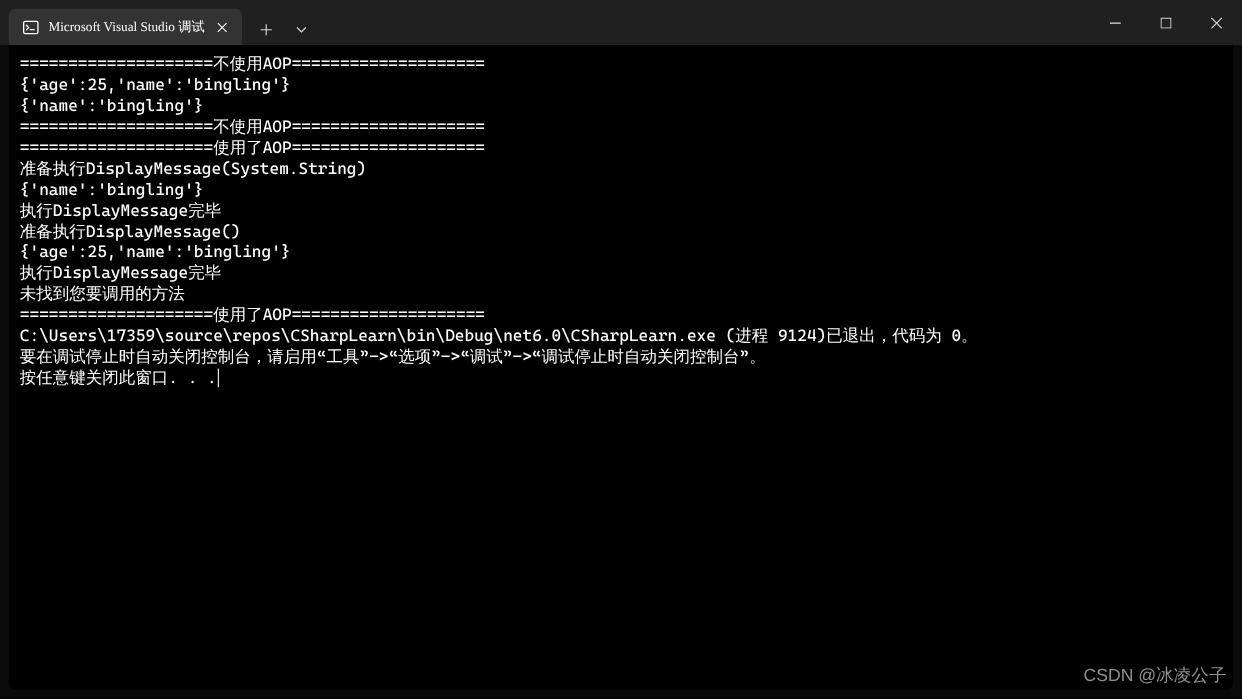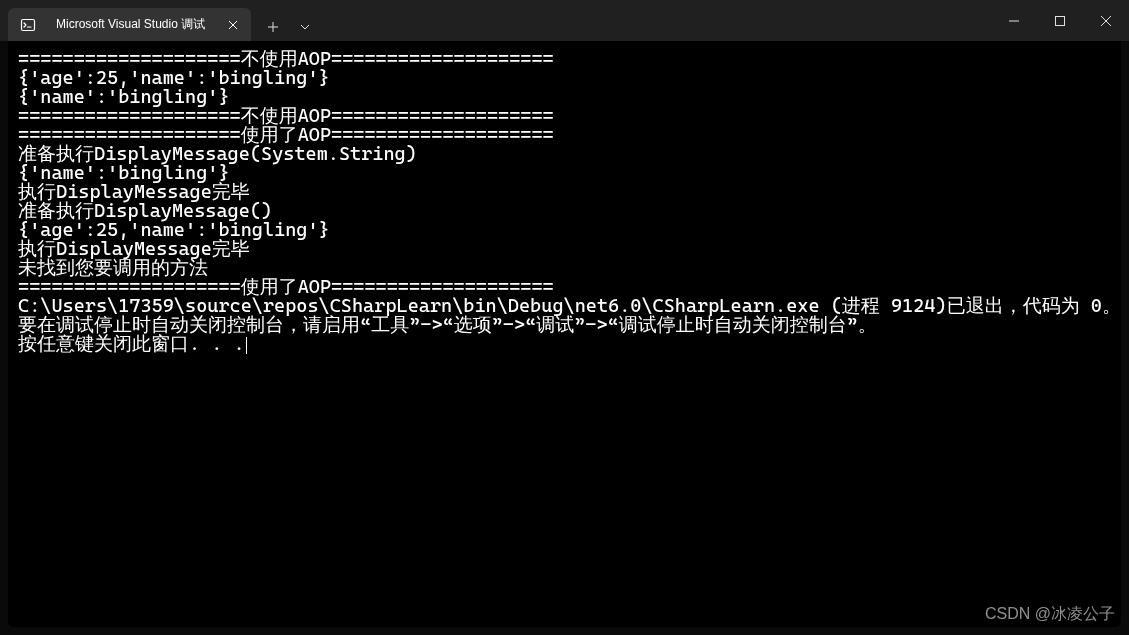--- a/index.html
+++ b/index.html
@@ -24,23 +24,24 @@
       padding-left: 8px;
       flex: 1;
     }
     .tab {
       display: flex;
       align-items: center;
       background: #333333;
       height: 33px;
       padding: 0 10px 0 12px;
       border-radius: 6px 6px 0 0;
-      gap: 20px;
+      gap: 8px;
       min-width: 210px;
       position: relative;
+      font-family: Liberation Serif, serif;
     }
     .tab-icon {
       width: 16px;
       height: 16px;
       display: flex;
       align-items: center;
       justify-content: center;
     }
     .tab-icon svg { width: 16px; height: 16px; }
     .tab-title {
@@ -89,21 +90,21 @@
       cursor: pointer;
       color: #e0e0e0;
     }
     .win-btn svg { width: 10px; height: 10px; }
     .terminal {
       background: #000000;
       height: calc(100% - 41px - 8px);
       margin: 0 8px 8px 8px;
       padding: 8px 10px;
       font-family: 'Cascadia Mono', 'Consolas', monospace;
-      font-size: 19px;
+      font-size: 15px;
       line-height: 19px;
       color: #ffffff;
       white-space: pre;
       overflow: hidden;
       border-radius: 0 0 6px 6px;
       position: relative;
     }
     .terminal-line {
       display: block;
     }

